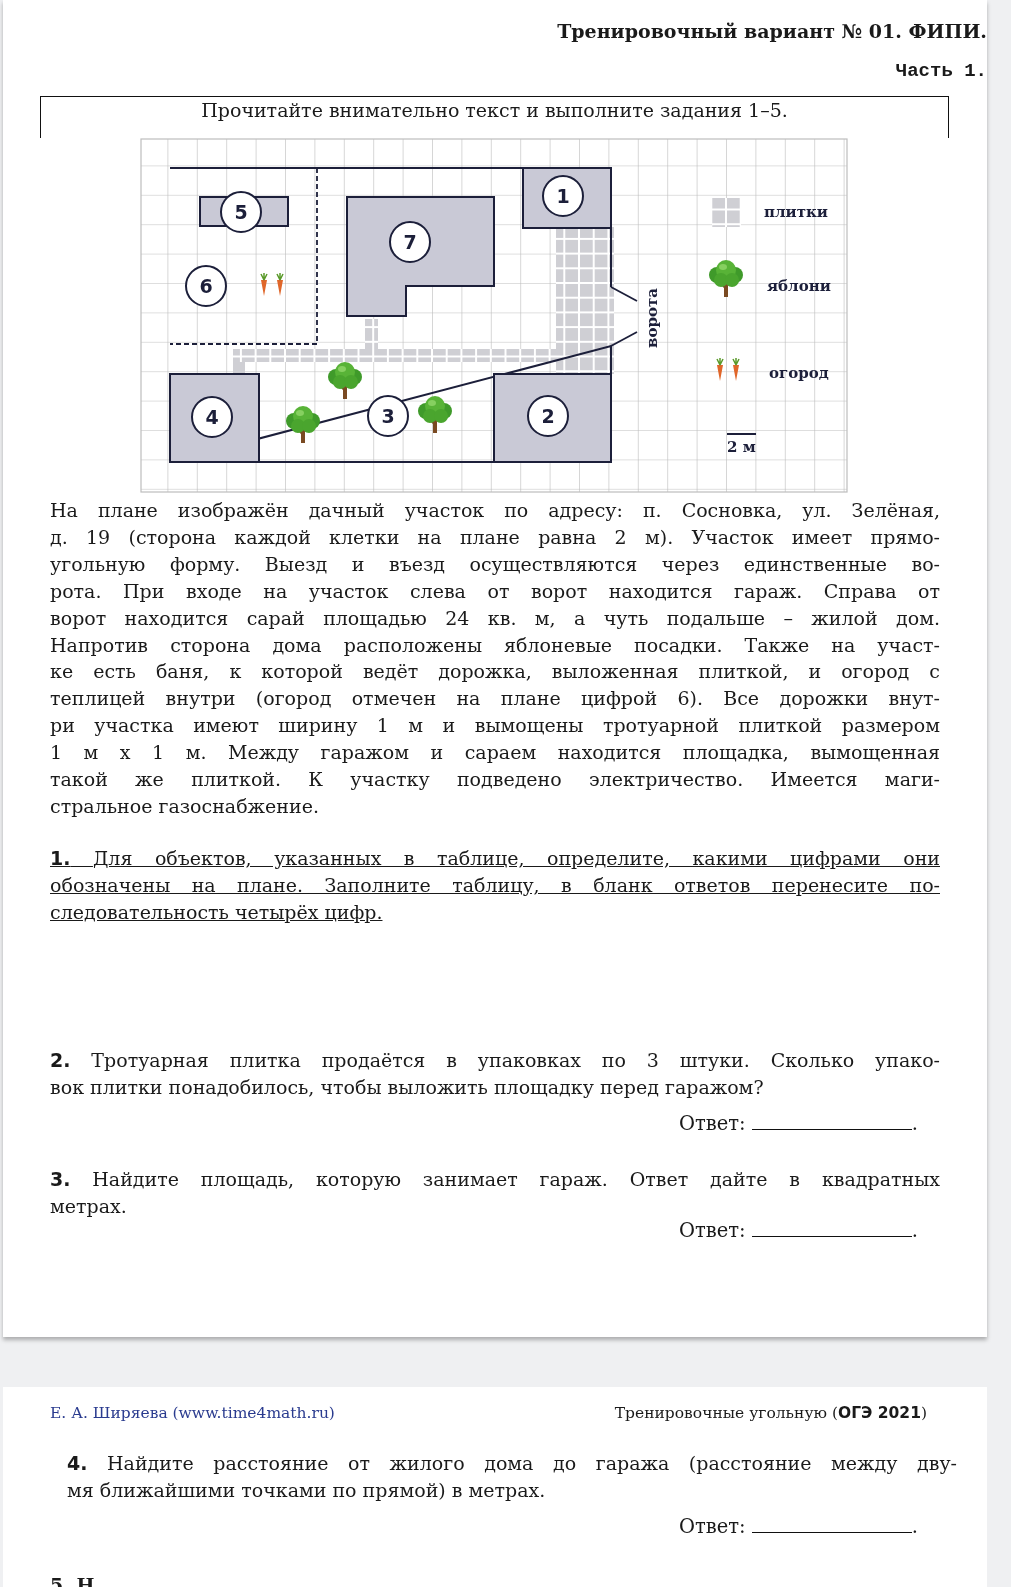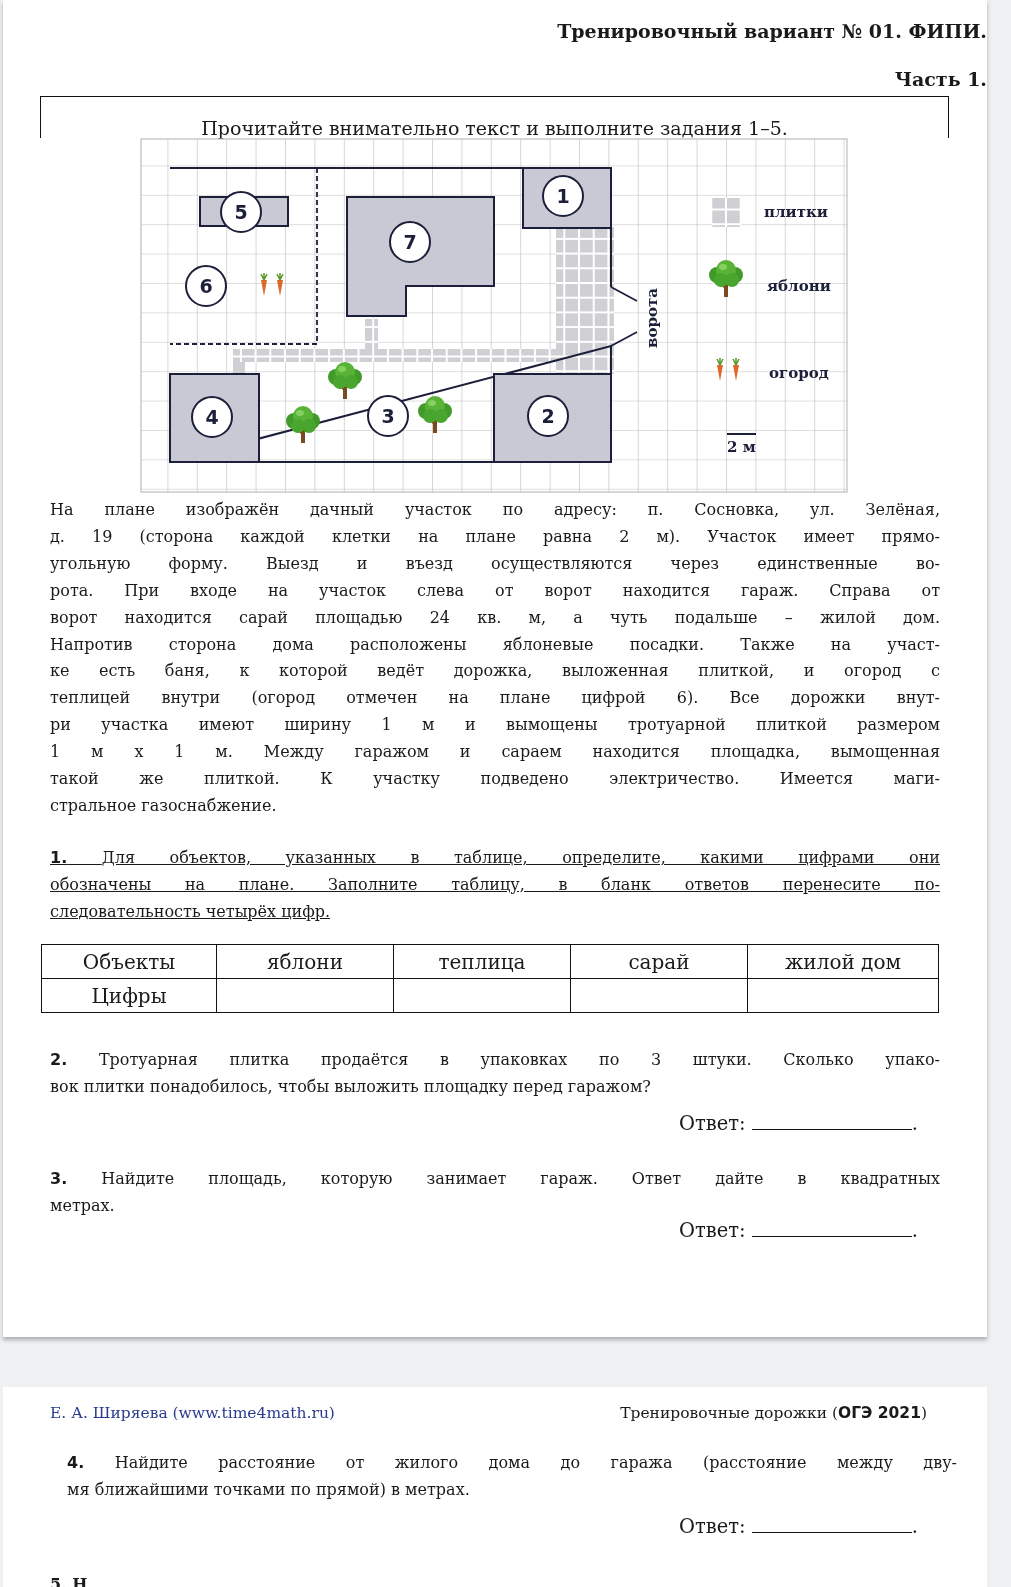--- a/index.html
+++ b/index.html
@@ -3,42 +3,42 @@
 <meta charset="utf-8">
 <style>
   * { box-sizing: border-box; margin: 0; padding: 0; }
   html, body { width: 1011px; height: 1587px; overflow: hidden; }
   body { background: #eff0f2; position: relative; font-family: "DejaVu Serif", serif; color: #1a1a1a; }
   .page { position: absolute; left: 3px; width: 984px; background: #ffffff; }
   #page1 { top: 0; height: 1337px; box-shadow: 0 3px 4px rgba(0,0,0,0.28); }
   #page2 { top: 1376px; height: 211px; margin-top: 11px; }
   .abs { position: absolute; }
   .title { left: 0; width: 984px; text-align: right; font-weight: bold; font-size: 19px; }
-  .instr-box { left: 37px; top: 96px; width: 909px; height: 42px; border: 1.5px solid #111; border-bottom: none; text-align: center; font-size: 19px; padding-top: 20px; }
-  .para { font-size: 16px; line-height: 26.9px; text-align: justify; text-align-last: left; }
+  .instr-box { left: 37px; top: 96px; width: 909px; height: 42px; border: 1.5px solid #111; border-bottom: none; text-align: center; font-size: 19px; padding-top: 2px; }
+  .para { font-size: 19px; line-height: 26.9px; text-align: justify; text-align-last: left; }
   .para-line { display: block; text-align: justify; text-align-last: justify; white-space: nowrap; }
   .para-line.last { text-align-last: left; }
   .qnum { font-weight: bold; font-family: "DejaVu Sans", sans-serif; }
   table.answers { position: absolute; left: 38px; top: 944px; width: 898px; border-collapse: collapse; font-size: 20px; }
   table.answers td { border: 1.5px solid #111; height: 34px; text-align: center; }
   .answer-line { font-size: 19.5px; }
   .answer-blank { display: inline-block; width: 160px; border-bottom: 1.3px solid #111; height: 18px; vertical-align: baseline; margin-left: 6px; }
   .footer-left { color: #2a3b8f; font-size: 15.5px; }
   .footer-right { font-size: 15.5px; }
   
   #map { position: absolute; left: 135px; top: 136px; width: 712px; height: 358px; }
   #map svg { display: block; }
 </style>
 </head>
 <body>
 
 <div class="page" id="page1">
 
   <div class="abs title" style="top:20px;">Тренировочный вариант № 01. ФИПИ.</div>
-  <div class="abs title" style="top:68px;">Часть 1.</div>
+  <div class="abs title" style="top:60px;font-family:Liberation Mono, monospace;">Часть 1.</div>
 
   <div class="abs instr-box">
     <span>Прочитайте внимательно текст и выполните задания 1–5.</span>
   </div>
 
   <div id="map">
     <svg width="712" height="358" viewBox="0 0 712 358" xmlns="http://www.w3.org/2000/svg">
       <defs>
         <pattern id="grid" width="29.4" height="29.4" patternUnits="userSpaceOnUse" x="0" y="0">
           <rect width="29.4" height="29.4" fill="#ffffff"></rect>
@@ -137,38 +137,20 @@
     <span class="para-line">такой же плиткой. К участку подведено электричество. Имеется маги-</span>
     <span class="para-line last">стральное газоснабжение.</span>
   </div>
 
   <div class="abs para" style="left:47px; top:845px; width:890px;text-decoration:underline;">
     <span class="para-line"><span class="qnum">1.</span> <span>Для объектов, указанных в таблице, определите, какими цифрами они</span></span>
     <span class="para-line">обозначены на плане. Заполните таблицу, в бланк ответов перенесите по-</span>
     <span class="para-line last">следовательность четырёх цифр.</span>
   </div>
 
-  <table class="answers">
-    <tbody>
-        <tr>
-      <td style="width:175px;">Объекты</td>
-      <td style="width:177px;">яблони</td>
-      <td style="width:177px;">теплица</td>
-      <td style="width:177px;">сарай</td>
-      <td>жилой дом</td>
-    </tr>
-    <tr>
-      <td>Цифры</td>
-      <td></td>
-      <td></td>
-      <td></td>
-      <td></td>
-    </tr>
-  </tbody>
-    </table>
 
   <div class="abs para" style="left:47px; top:1047px; width:890px;">
     <span class="para-line"><span class="qnum">2.</span> <span>Тротуарная плитка продаётся в упаковках по 3 штуки. Сколько упако-</span></span>
     <span class="para-line last">вок плитки понадобилось, чтобы выложить площадку перед гаражом?</span>
   </div>
   <div class="abs answer-line" style="left:676px; top:1112px;">
     <span>Ответ:</span><span class="answer-blank"></span><span>.</span>
   </div>
 
   <div class="abs para" style="left:47px; top:1166px; width:890px;">
@@ -176,21 +158,21 @@
     <span class="para-line last">метрах.</span>
   </div>
   <div class="abs answer-line" style="left:676px; top:1219px;">
     <span>Ответ:</span><span class="answer-blank"></span><span>.</span>
   </div>
 </div>
 
 <div class="page" id="page2">
   <div class="abs footer-left" style="left:47px; top:17px;">Е. А. Ширяева (www.time4math.ru)</div>
   <div class="abs footer-right" style="right:60px; top:17px;">
-    <span>Тренировочные дорожки (</span><b style="font-family:'DejaVu Sans',sans-serif;">ОГЭ 2021</b><span>)</span>
+    <span>Тренировочные угольную (</span><b style="font-family:'DejaVu Sans',sans-serif;">ОГЭ 2021</b><span>)</span>
   </div>
 
   <div class="abs para" style="left:64px; top:63px; width:890px;">
     <span class="para-line"><span class="qnum">4.</span> <span>Найдите расстояние от жилого дома до гаража (расстояние между дву-</span></span>
     <span class="para-line last">мя ближайшими точками по прямой) в метрах.</span>
   </div>
   <div class="abs answer-line" style="left:676px; top:128px;">
     <span>Ответ:</span><span class="answer-blank"></span><span>.</span>
   </div>
 

